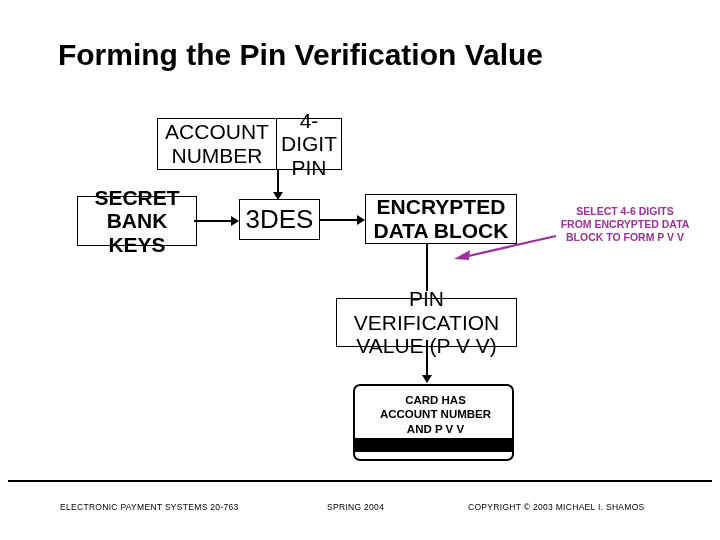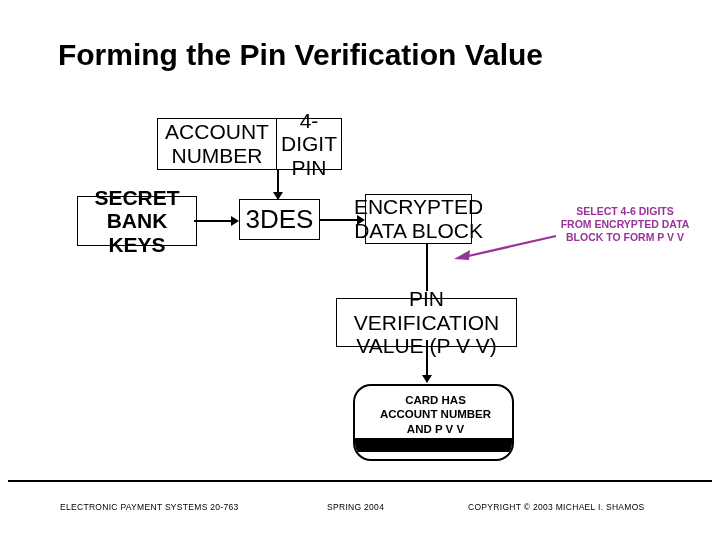--- a/index.html
+++ b/index.html
@@ -59,21 +59,21 @@
     left: 276px; top: 118px; width: 66px; height: 52px;
   }
   #box-secret-bank-keys {
     left: 77px; top: 196px; width: 120px; height: 50px; font-weight: bold;
   }
   #box-3des {
     left: 239px; top: 199px; width: 81px; height: 41px;
     font-size: 26px;
   }
   #box-encrypted-data {
-    left: 365px; top: 194px; width: 107px; height: 50px;
+    left: 365px; top: 194px; width: 152px; height: 50px; font-weight: bold;
   }
   #box-pvv {
     left: 336px; top: 291px; width: 181px; height: 49px; margin-top: 7px;
   }
 
   
   .line-v {
     position: absolute;
     width: 2px;
     background: #000000;
@@ -141,21 +141,21 @@
 
   
   #card {
     position: absolute;
     left: 353px;
     top: 384px;
     width: 161px;
     height: 77px;
     box-sizing: border-box;
     border: 2.2px solid #000000;
-    border-radius: 18px;
+    border-radius: 7px;
     background: #ffffff;
     overflow: hidden;
   }
   #card-text {
     position: absolute;
     left: 0;
     top: 7px;
     width: 161px;
     text-align: center;
     font-size: 11.5px;

